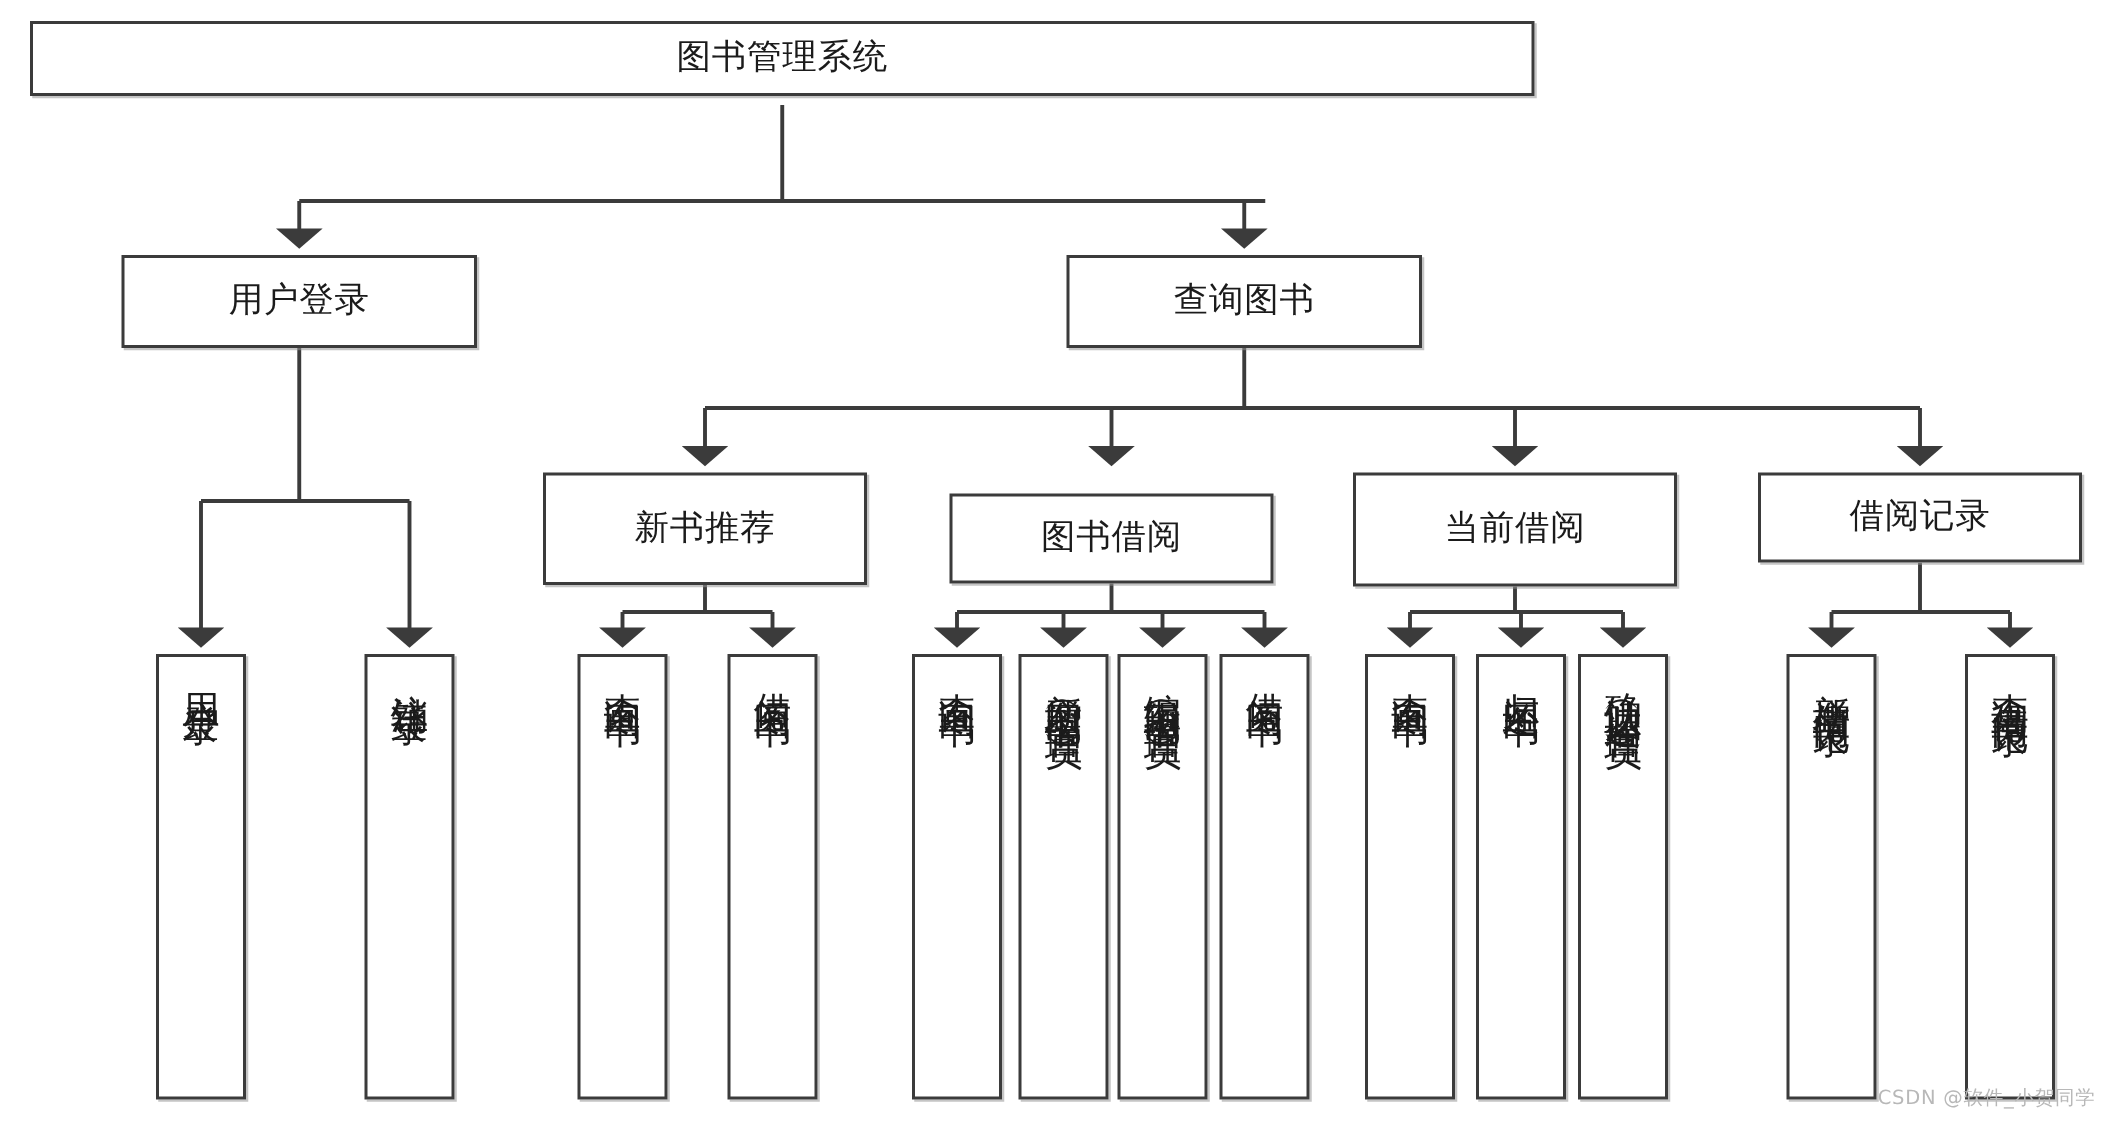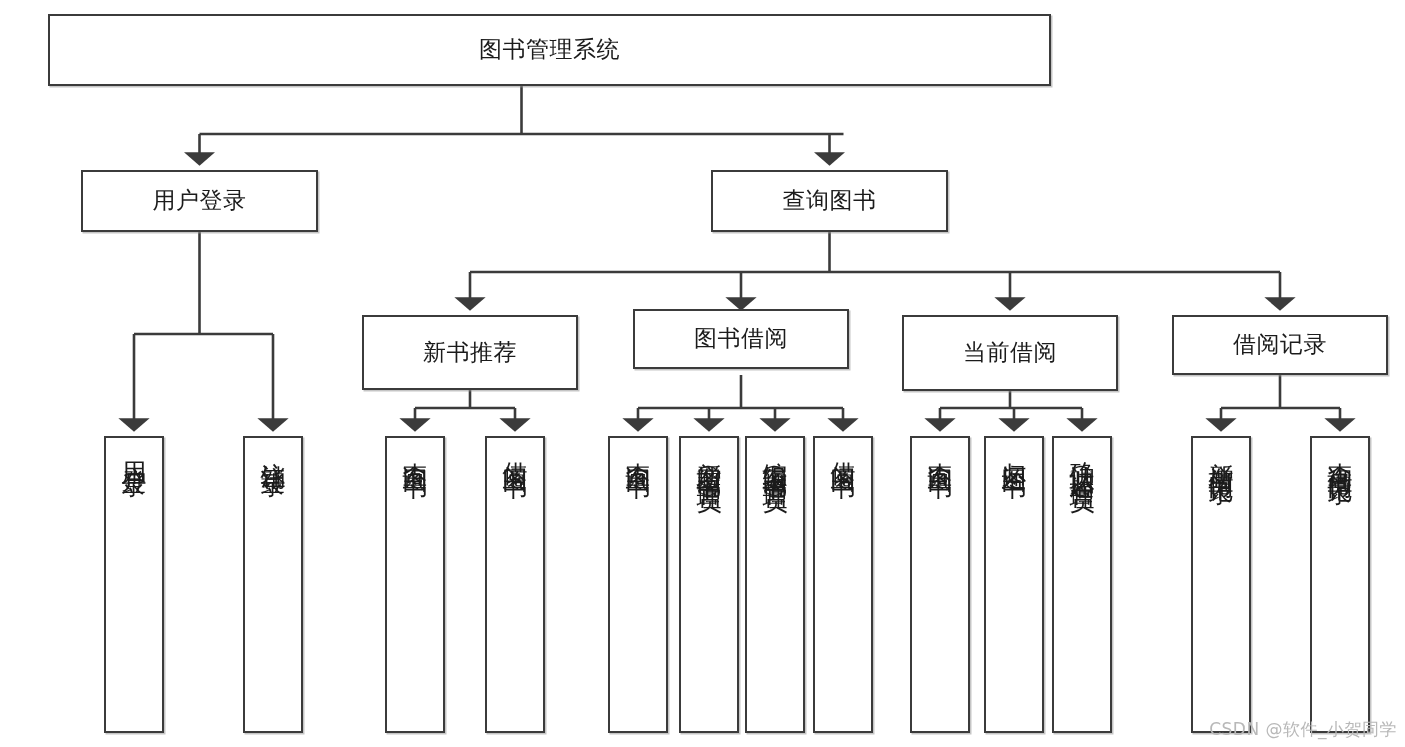--- a/index.html
+++ b/index.html
@@ -59,21 +59,21 @@
     text-orientation: upright;
     font-size: 25px;
     letter-spacing: 4px;
     line-height: 1;
     white-space: nowrap;
   }
   .watermark {
     position: absolute;
     right: 8px;
     bottom: 6px;
-    font-size: 17px;
+    font-size: 13px;
     color: #b8b8b8;
     letter-spacing: 0.5px;
     white-space: nowrap;
     font-family: "DejaVu Sans", "Liberation Sans", sans-serif;
   }
 </style>
 </head>
 <body>
 
 <div id="diagram-root">
@@ -121,35 +121,35 @@
       <path d="M1014,408 L1014,424" marker-end="url(#arrowhead)"></path>
       <path d="M1082,408 L1082,424" marker-end="url(#arrowhead)"></path>
 
       <path d="M1280,375 L1280,408"></path>
       <path d="M1221,408 L1340,408"></path>
       <path d="M1221,408 L1221,424" marker-end="url(#arrowhead)"></path>
       <path d="M1340,408 L1340,424" marker-end="url(#arrowhead)"></path>
     </g>
   </svg>
 
-  <div class="node horizontal" style="left:20px; top:14px; width:1003px; height:72px;margin-left:28px;">
+  <div class="node horizontal" style="left:20px; top:14px; width:1003px; height:50px;">
     <span class="label">图书管理系统</span>
   </div>
 
   <div class="node horizontal" style="left:81px; top:170px; width:237px; height:62px;">
     <span class="label">用户登录</span>
   </div>
   <div class="node horizontal" style="left:711px; top:170px; width:237px; height:62px;">
     <span class="label">查询图书</span>
   </div>
 
   <div class="node horizontal" style="left:362px; top:315px; width:216px; height:75px;">
     <span class="label">新书推荐</span>
   </div>
-  <div class="node horizontal" style="left:633px; top:309px; width:216px; height:60px;">
+  <div class="node horizontal" style="left:633px; top:329px; width:216px; height:60px;">
     <span class="label">图书借阅</span>
   </div>
   <div class="node horizontal" style="left:902px; top:315px; width:216px; height:76px;">
     <span class="label">当前借阅</span>
   </div>
   <div class="node horizontal" style="left:1172px; top:315px; width:216px; height:60px;">
     <span class="label">借阅记录</span>
   </div>
 
   <div class="node vertical" style="left:104px; top:436px; width:60px; height:297px;">

